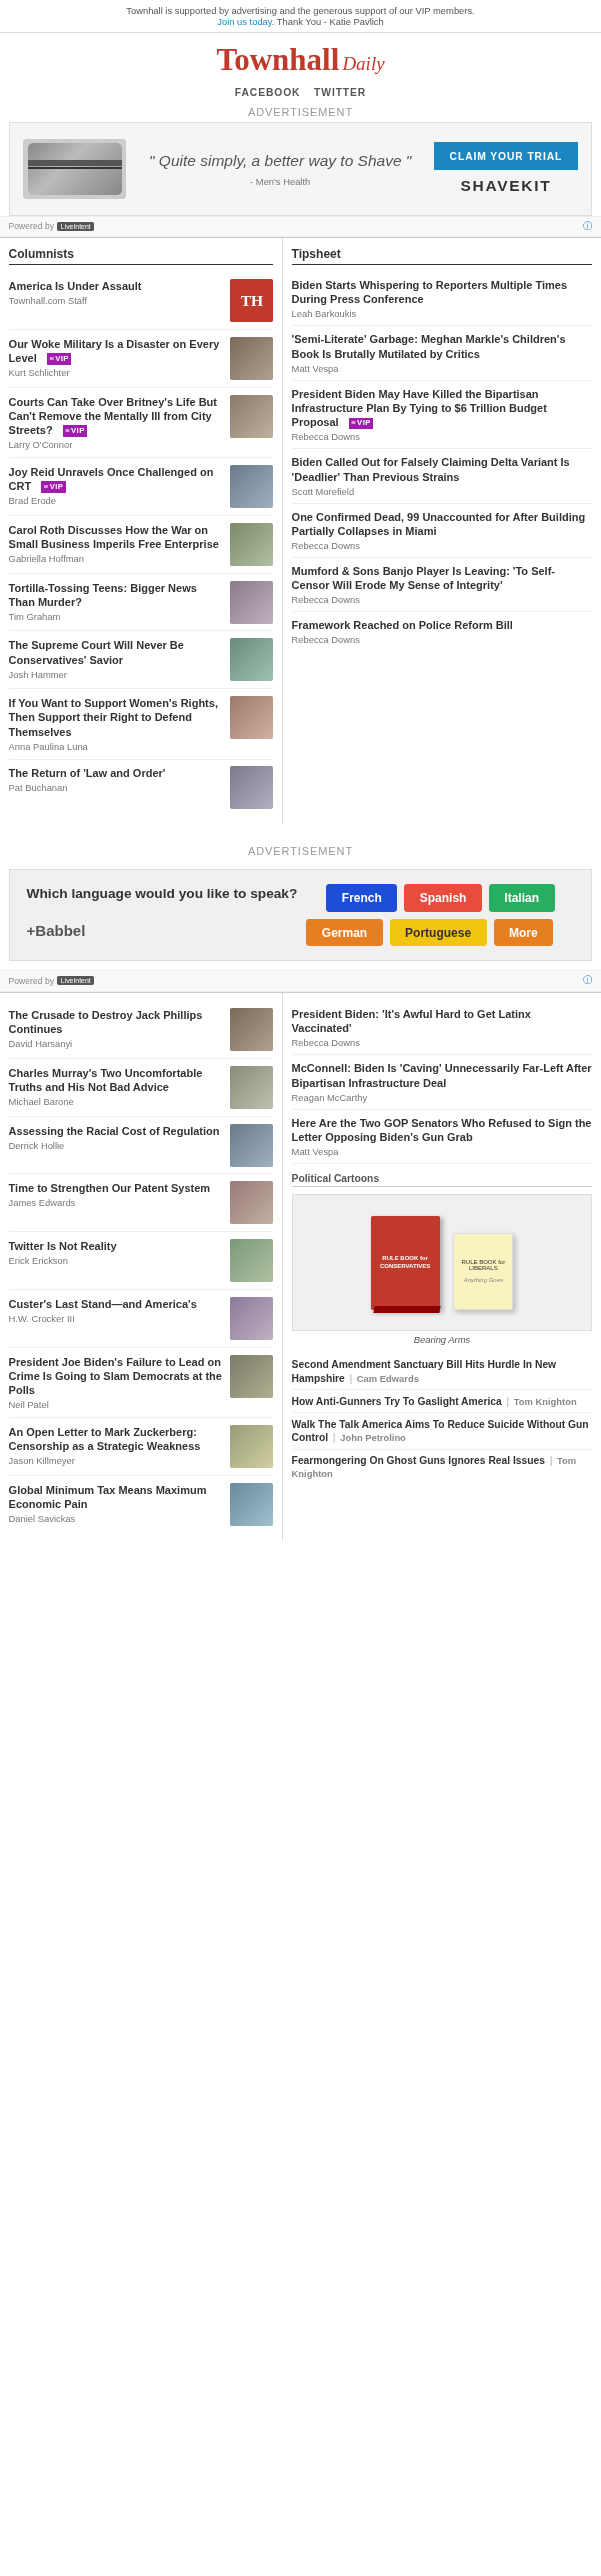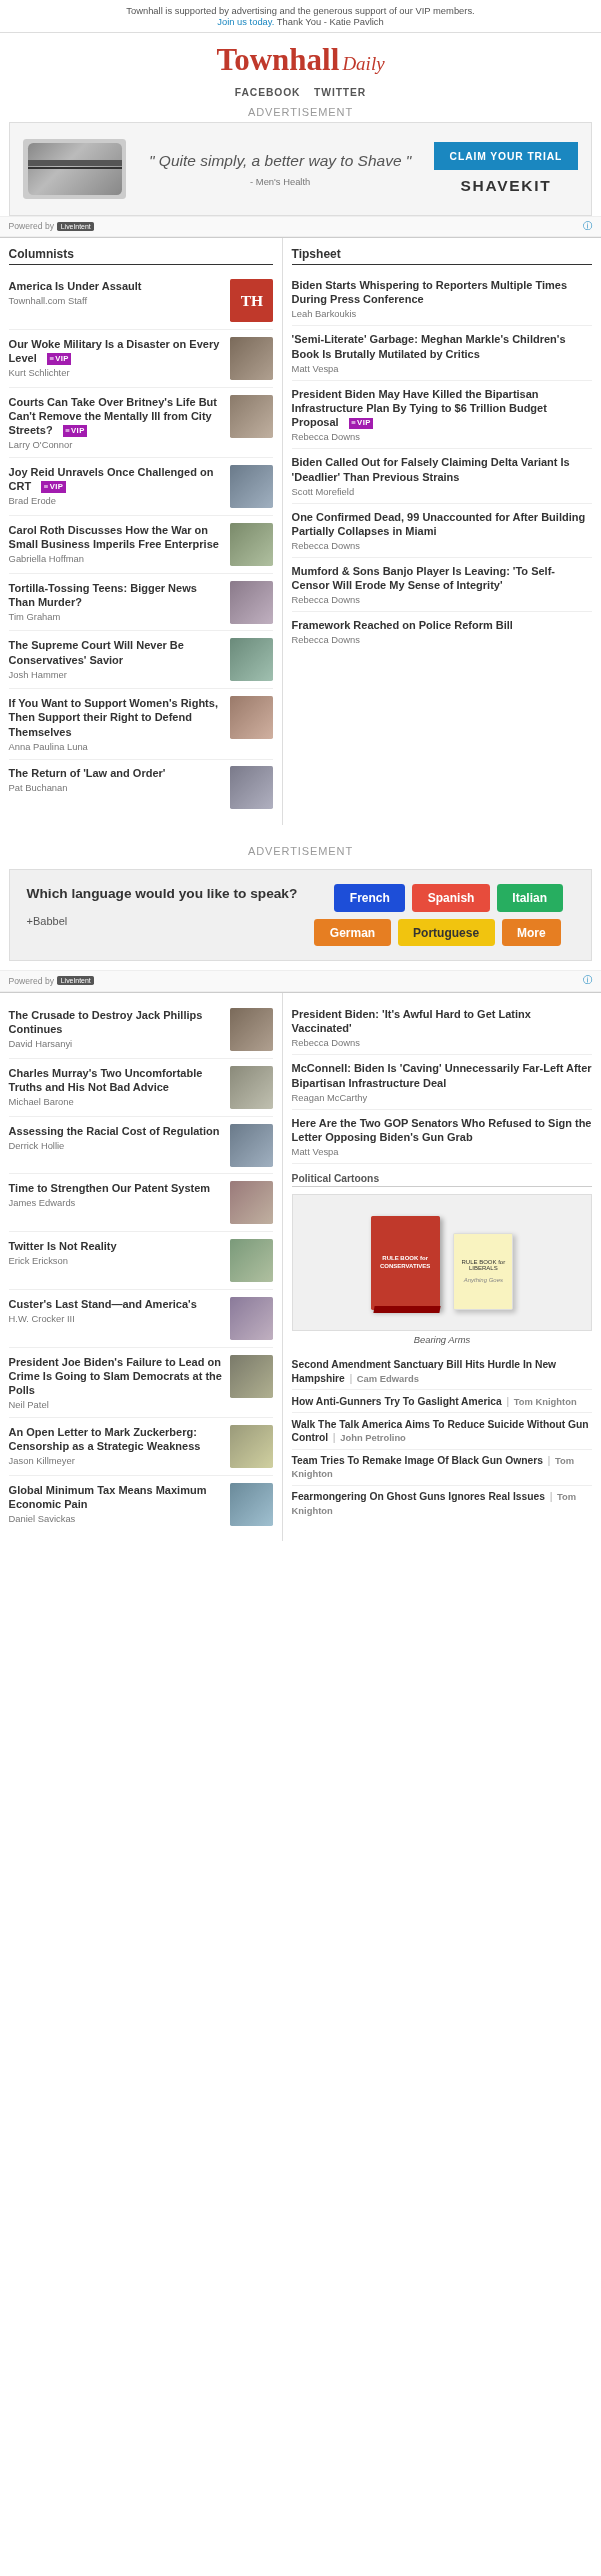--- a/index.html
+++ b/index.html
@@ -65,21 +65,21 @@
     .ad-middle { background: #f0f0f0; border: 0.9px solid #ddd; margin: 8.6px; padding: 13.7px 17px; }
     .ad-middle-title { font-size: 13.7px; font-weight: bold; color: #333; margin-bottom: 12px; line-height: 1.4; }
     .lang-buttons { display: flex; flex-wrap: wrap; gap: 6.9px; align-items: center; }
     .lang-btn { padding: 6.9px 15.5px; border: none; border-radius: 3.4px; font-size: 12px; font-weight: bold; cursor: pointer; color: #fff; }
     .lang-btn.french { background: #1d4ed8; margin-left: 20px; }
     .lang-btn.spanish { background: #e74c3c; }
     .lang-btn.italian { background: #27ae60; }
     .lang-btn.german { background: #e67e22; }
     .lang-btn.portuguese { background: #f1c40f; color: #333; }
     .lang-btn.more { background: #e67e22; }
-    .babbel-logo { font-size: 11px; color: #555; font-weight: normal; margin-top: 12px; }
+    .babbel-logo { font-size: 15px; color: #555; font-weight: bold; margin-top: 19px; }
 
     
     .second-section { border-top: 1.7px solid #ccc; }
     .second-grid { display: flex; gap: 0; }
     .sec-left { width: 283px; border-right: 0.9px solid #ddd; padding: 8.6px; }
     .sec-right { flex: 1; padding: 8.6px; }
 
     
     .cartoon-section { margin: 8.6px 0; }
     .cartoon-title { font-size: 10.3px; font-weight: bold; color: #555; border-bottom: 0.9px solid #ccc; padding-bottom: 2.6px; margin-bottom: 6.9px; }
@@ -307,21 +307,21 @@
         <a href="#" style="color:#333;text-decoration:none;">Framework Reached on Police Reform Bill</a>
       </div>
       <div class="tip-author">Rebecca Downs</div>
     </div>
   </div>
 </div>
 
 <div class="advert-label" style="margin-top:17px;">ADVERTISEMENT</div>
 
 <div class="ad-middle">
-  <div style="display:flex;align-items:flex-start;gap:17px;">
+  <div style="display:flex;align-items:flex-start;gap:9px;">
     <div style="min-width:137px;">
       <div class="ad-middle-title">Which language would you like to speak?</div>
       <div class="babbel-logo">+Babbel</div>
     </div>
     <div>
       <div class="lang-buttons">
         <button class="lang-btn french">French</button>
         <button class="lang-btn spanish">Spanish</button>
         <button class="lang-btn italian">Italian</button>
       </div>
@@ -514,27 +514,20 @@
       </div>
 
       <div class="bearing-item">
         <div class="bearing-item-title">
           <a href="#" style="color:#333;text-decoration:none;">Walk The Talk America Aims To Reduce Suicide Without Gun Control</a>
           <span class="pipe">|</span>
           <span class="bearing-item-author">John Petrolino</span>
         </div>
       </div>
 
-      <div class="bearing-item">
-        <div class="bearing-item-title">
-          <a href="#" style="color:#333;text-decoration:none;">Team Tries To Remake Image Of Black Gun Owners</a>
-          <span class="pipe">|</span>
-          <span class="bearing-item-author">Tom Knighton</span>
-        </div>
-      </div>
 
       <div class="bearing-item">
         <div class="bearing-item-title">
           <a href="#" style="color:#333;text-decoration:none;">Fearmongering On Ghost Guns Ignores Real Issues</a>
           <span class="pipe">|</span>
           <span class="bearing-item-author">Tom Knighton</span>
         </div>
       </div>
 
     </div>

